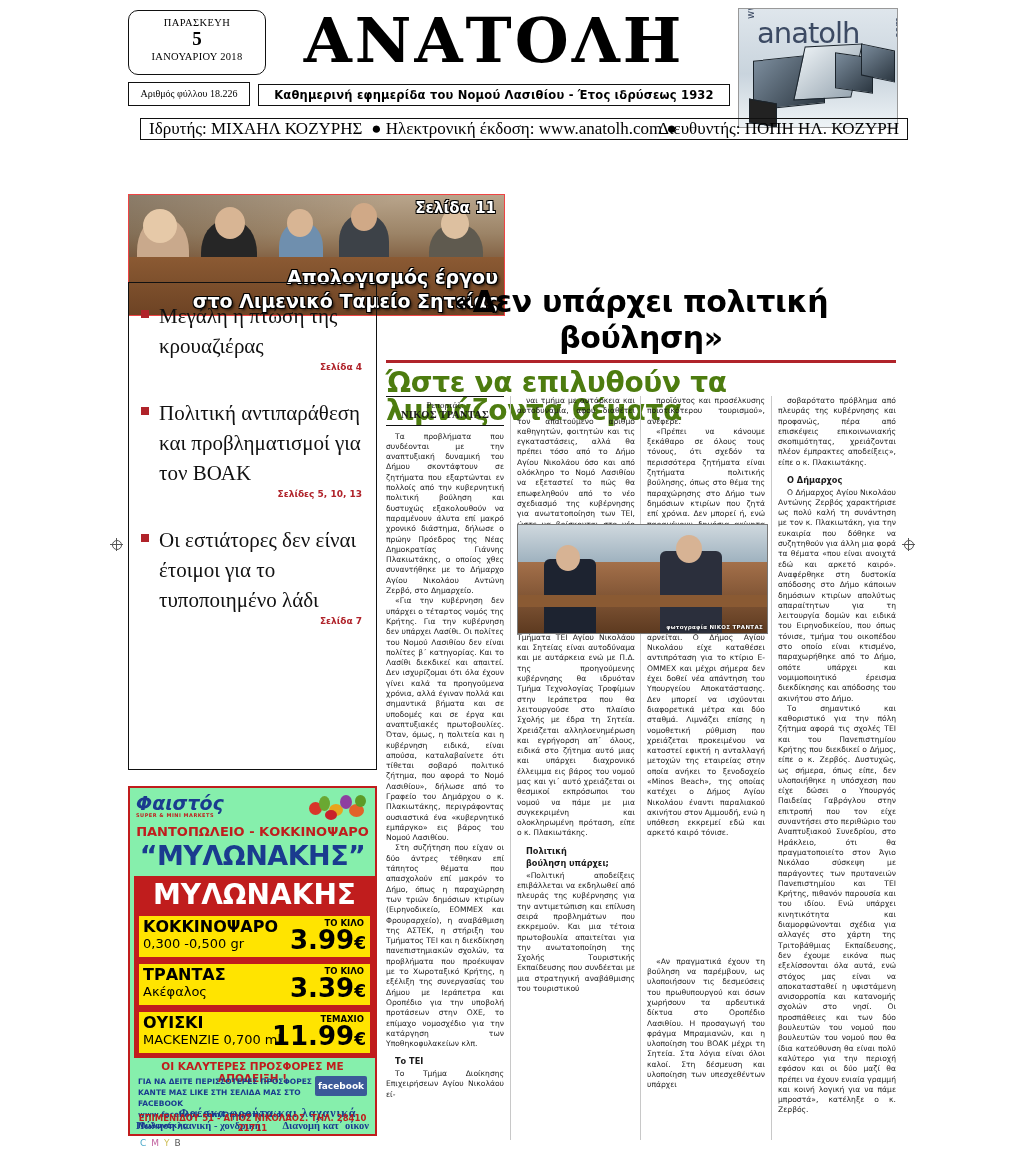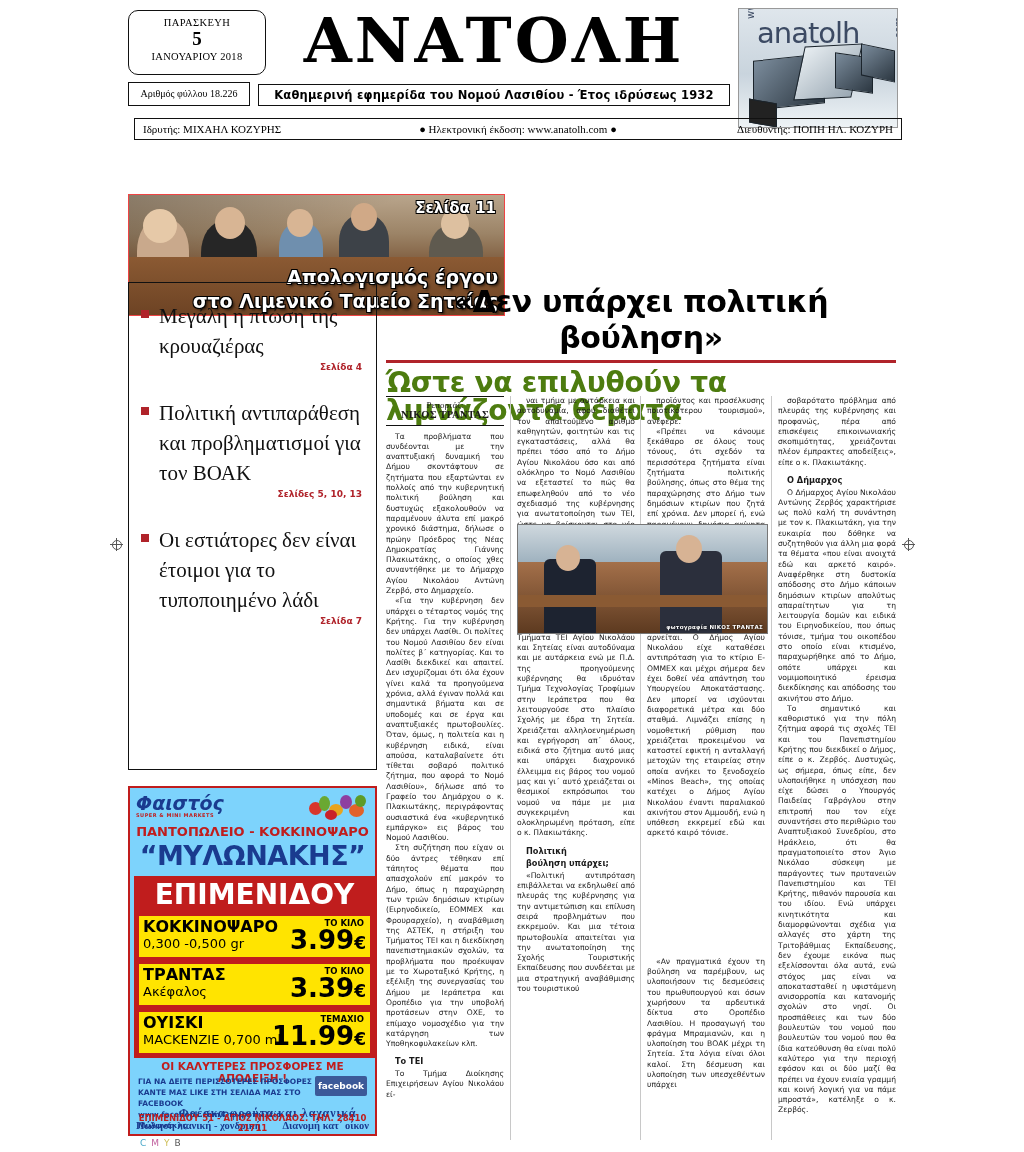--- a/index.html
+++ b/index.html
@@ -148,25 +148,25 @@
     border: 1px solid #1b242c;
   }
   .scr.m1 { left: 14px; top: 48px; width: 70px; height: 48px; transform: skewY(-6deg); }
   .scr.m2 { left: 60px; top: 36px; width: 56px; height: 52px; transform: skew(-12deg,-3deg); background: linear-gradient(135deg,#e8eef2,#9aa8b3); }
   .scr.m3 { left: 96px; top: 46px; width: 36px; height: 34px; transform: skewY(8deg); }
   .scr.m4 { left: 122px; top: 38px; width: 32px; height: 30px; transform: skewY(12deg); }
   .scr.base { left: 10px; top: 92px; width: 26px; height: 22px; transform: skewY(10deg); background:#222; }
   
   .staffbar {
     position: absolute;
-    left: 134px; top: 118px;
+    left: 140px; top: 118px;
     width: 768px; height: 22px;
     border: 1px solid #111;
     box-sizing: border-box;
-    font-size: 11px;
+    font-size: 17px;
     line-height: 20px;
   }
   .staffbar .sl { position: absolute; left: 8px; }
   .staffbar .sc { position: absolute; left: 50%; transform: translateX(-50%); }
   .staffbar .sr { position: absolute; right: 8px; }
   
   .promo {
     position: absolute;
     overflow: hidden;
     border: 1px solid #ef4444;
@@ -244,21 +244,21 @@
     font-size: 9px;
     margin-top: 1px;
   }
   
   .adbox {
     position: absolute;
     left: 128px; top: 786px;
     width: 249px; height: 350px;
     border: 2px solid #c01d1d;
     box-sizing: border-box;
-    background: #7dd3fc;
+    background: #86efac;
     overflow: hidden;
   }
   .ad-logo {
     position: absolute; left: 6px; top: 4px;
     font-family: "DejaVu Sans", sans-serif;
     font-weight: bold; font-style: italic;
     font-size: 19px; color: #1a3b8f;
   }
   .ad-logo .sub {
     display: block;
@@ -626,21 +626,21 @@
       <i style="left:22px;top:12px;width:14px;height:12px;background:#e8a41e;"></i>
       <i style="left:33px;top:3px;width:12px;height:14px;background:#8e3fa0;"></i>
       <i style="left:42px;top:12px;width:15px;height:13px;background:#e2622a;"></i>
       <i style="left:18px;top:18px;width:12px;height:10px;background:#c9202a;"></i>
       <i style="left:48px;top:3px;width:11px;height:12px;background:#5d9b28;"></i>
     </div>
     <div class="ad-kind">ΠΑΝΤΟΠΩΛΕΙΟ - ΚΟΚΚΙΝΟΨΑΡΟ</div>
     <div class="ad-name">“ΜΥΛΩΝΑΚΗΣ”</div>
 
     <div class="ad-offers">
-      <div class="title">ΕΠΙΜΕΝΙΔΟΥ</div>
+      <div class="title">ΜΥΛΩΝΑΚΗΣ</div>
 
       <div class="ad-row">
         <div class="prod">ΚΟΚΚΙΝΟΨΑΡΟ</div>
         <div class="desc">0,300 -0,500 gr</div>
         <div class="unit">ΤΟ ΚΙΛΟ</div>
         <div class="price"><span>3.99</span><small>€</small></div>
       </div>
 
       <div class="ad-row">
         <div class="prod">ΤΡΑΝΤΑΣ</div>
@@ -693,21 +693,21 @@
       <p>«Για την κυβέρνηση δεν υπάρχει ο τέταρτος νομός της Κρήτης. Για την κυβέρνηση δεν υπάρχει Λασίθι. Οι πολίτες του Νομού Λασιθίου δεν είναι πολίτες β΄ κατηγορίας. Και το Λασίθι διεκδικεί και απαιτεί. Δεν ισχυρίζομαι ότι όλα έχουν γίνει καλά τα προηγούμενα χρόνια, αλλά έγιναν πολλά και σημαντικά βήματα και σε υποδομές και σε έργα και αναπτυξιακές πρωτοβουλίες. Όταν, όμως, η πολιτεία και η κυβέρνηση ειδικά, είναι απούσα, καταλαβαίνετε ότι τίθεται σοβαρό πολιτικό ζήτημα, που αφορά το Νομό Λασιθίου», δήλωσε από το Γραφείο του Δημάρχου ο κ. Πλακιωτάκης, περιγράφοντας ουσιαστικά ένα «κυβερνητικό εμπάργκο» εις βάρος του Νομού Λασιθίου.</p>
       <p>Στη συζήτηση που είχαν οι δύο άντρες τέθηκαν επί τάπητος θέματα που απασχολούν επί μακρόν το Δήμο, όπως η παραχώρηση των τριών δημόσιων κτιρίων (Ειρηνοδικείο, ΕΟΜΜΕΧ και Φρουραρχείο), η αναβάθμιση της ΑΣΤΕΚ, η στήριξη του Τμήματος ΤΕΙ και η διεκδίκηση πανεπιστημιακών σχολών, τα προβλήματα που προέκυψαν με το Χωροταξικό Κρήτης, η εξέλιξη της συνεργασίας του Δήμου με Ιεράπετρα και Οροπέδιο για την υποβολή προτάσεων στην ΟΧΕ, το επίμαχο νομοσχέδιο για την κατάργηση των Υποθηκοφυλακείων κλπ.</p>
       <div class="sec-head">Το ΤΕΙ</div>
       <p>Το Τμήμα Διοίκησης Επιχειρήσεων Αγίου Νικολάου εί-</p>
     </div>
 
     <div class="col col2">
       <p>ναι τμήμα με αυτάρκεια και αυτοδυναμία, αφού διαθέτει τον απαιτούμενο αριθμό καθηγητών, φοιτητών και τις εγκαταστάσεις, αλλά θα πρέπει τόσο από το Δήμο Αγίου Νικολάου όσο και από ολόκληρο το Νομό Λασιθίου να εξεταστεί το πώς θα επωφεληθούν από το νέο σχεδιασμό της κυβέρνησης για ανωτατοποίηση των ΤΕΙ, ώστε να βρίσκονται στο νέο χάρτη Τριτοβάθμιας Εκπαίδευσης της χώρας. Προϋπόθεση για τη θετική έκβαση μιας τέτοιας επιδίωξης είναι να ιεραρχηθούν οι προτεραιότητες, να υπάρχει όσο το δυνατόν ευρύτερη συναίνεση και συνεννόηση σε επίπεδο νομού, γιατί τα Τμήματα ΤΕΙ Αγίου Νικολάου και Σητείας είναι αυτοδύναμα και με αυτάρκεια ενώ με Π.Δ. της προηγούμενης κυβέρνησης θα ιδρυόταν Τμήμα Τεχνολογίας Τροφίμων στην Ιεράπετρα που θα λειτουργούσε στο πλαίσιο Σχολής με έδρα τη Σητεία. Χρειάζεται αλληλοενημέρωση και εγρήγορση απ΄ όλους, ειδικά στο ζήτημα αυτό μιας και υπάρχει διαχρονικό έλλειμμα εις βάρος του νομού μας και γι΄ αυτό χρειάζεται οι θεσμικοί εκπρόσωποι του νομού να πάμε με μια συγκεκριμένη και ολοκληρωμένη πρόταση, είπε ο κ. Πλακιωτάκης.</p>
       <div class="sec-head">Πολιτική</div>
       <div class="sec-head" style="margin-top:0;">βούληση υπάρχει;</div>
-      <p>«Πολιτική αντιπρόταση επιβάλλεται να εκδηλωθεί από πλευράς της κυβέρνησης για την αντιμετώπιση και επίλυση σειρά προβλημάτων που εκκρεμούν. Και μια τέτοια πρωτοβουλία απαιτείται για την ανωτατοποίηση της Σχολής Τουριστικής Εκπαίδευσης που συνδέεται με μια στρατηγική αναβάθμισης του τουριστικού</p>
+      <p>«Πολιτική αποδείξεις επιβάλλεται να εκδηλωθεί από πλευράς της κυβέρνησης για την αντιμετώπιση και επίλυση σειρά προβλημάτων που εκκρεμούν. Και μια τέτοια πρωτοβουλία απαιτείται για την ανωτατοποίηση της Σχολής Τουριστικής Εκπαίδευσης που συνδέεται με μια στρατηγική αναβάθμισης του τουριστικού</p>
     </div>
 
     <div class="col col3">
       <p>προϊόντος και προσέλκυσης ποιοτικότερου τουρισμού», ανέφερε.</p>
       <p>«Πρέπει να κάνουμε ξεκάθαρο σε όλους τους τόνους, ότι σχεδόν τα περισσότερα ζητήματα είναι ζητήματα πολιτικής βούλησης, όπως στο θέμα της παραχώρησης στο Δήμο των δημόσιων κτιρίων που ζητά επί χρόνια. Δεν μπορεί ή, ενώ παραμένουν δημόσια ακίνητα συγκεκριμένο δημόσιο ακίνητο προς χρήση στην Ένωση Ιεράπετρας, την ίδια ώρα, οι Δήμοι Αγίου Νικολάου και Σητείας να ζητούν δημόσια κτίρια για αξιοποίηση αναλαμβάνοντας μάλιστα την αποκατάσταση και συντήρησή τους με δικά τους έξοδα και το ελληνικό δημόσιο να το αρνείται. Ο Δήμος Αγίου Νικολάου είχε καταθέσει αντιπρόταση για το κτίριο Ε-ΟΜΜΕΧ και μέχρι σήμερα δεν έχει δοθεί νέα απάντηση του Υπουργείου Αποκατάστασης. Δεν μπορεί να ισχύονται διαφορετικά μέτρα και δύο σταθμά. Λιμνάζει επίσης η νομοθετική ρύθμιση που χρειάζεται προκειμένου να κατοστεί εφικτή η ανταλλαγή μετοχών της εταιρείας στην οποία ανήκει το ξενοδοχείο «Minos Beach», της οποίας κατέχει ο Δήμος Αγίου Νικολάου έναντι παραλιακού ακινήτου στον Αμμουδή, ενώ η υπόθεση εκκρεμεί εδώ και αρκετό καιρό τόνισε.</p>
       <div style="height:118px;"></div>
       <p>«Αν πραγματικά έχουν τη βούληση να παρέμβουν, ως υλοποιήσουν τις δεσμεύσεις του πρωθυπουργού και όσων χωρήσουν τα αρδευτικά δίκτυα στο Οροπέδιο Λασιθίου. Η προσαγωγή του φράγμα Μπραμιανών, και η υλοποίηση του ΒΟΑΚ μέχρι τη Σητεία. Στα λόγια είναι όλοι καλοί. Στη δέσμευση και υλοποίηση των υπεσχεθέντων υπάρχει</p>
     </div>
 
     <div class="col col4">

